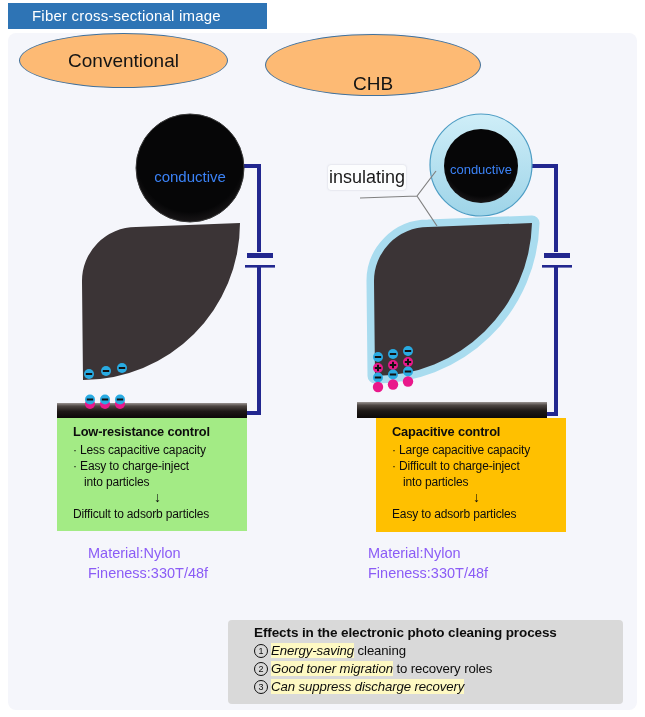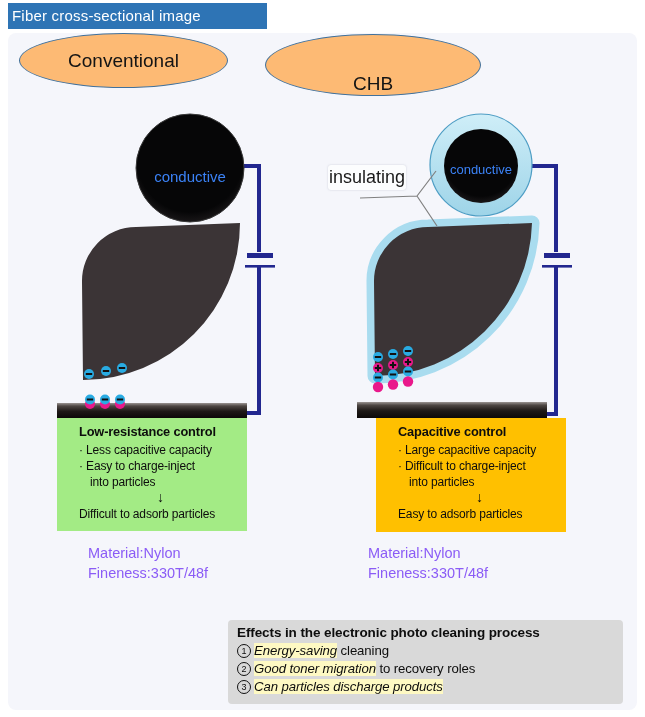--- a/index.html
+++ b/index.html
@@ -1,43 +1,43 @@
 <!DOCTYPE html>
 <html><head>
 <meta charset="utf-8">
 <style>
   html,body{margin:0;padding:0;background:#ffffff;}
   body{font-family:"Liberation Sans","DejaVu Sans",sans-serif;}
   #stage{position:relative;width:645px;height:717px;background:#ffffff;overflow:hidden;}
   .panel{position:absolute;left:8px;top:33px;width:629px;height:677px;background:#F5F6FB;border-radius:8px;}
   .banner{position:absolute;left:8px;top:3px;width:259px;height:26px;background:#2E74B5;color:#ffffff;
-          font-size:15px;line-height:26px;padding-left:4px;box-sizing:border-box;letter-spacing:.2px;}
+          font-size:15px;line-height:26px;padding-left:24px;box-sizing:border-box;letter-spacing:.2px;}
   .ellipse{position:absolute;background:#fdba74;border:1.3px solid #41719C;border-radius:50%;
            display:flex;align-items:center;justify-content:center;color:#141414;}
   .ellipse.conv{left:19px;top:33px;width:207px;height:53px;font-size:19px;}
   .ellipse.chb{left:265px;top:34px;width:214px;height:60px;font-size:19px;align-items:flex-end;}
   .svglayer{position:absolute;left:0;top:0;}
   .corelabel{position:absolute;color:#3b82f6;text-align:center;}
   .corelabel.left{left:130px;top:168px;width:120px;font-size:15px;}
   .corelabel.right{left:431px;top:162px;width:100px;font-size:13px;}
   .insulating{position:absolute;left:328px;top:165px;width:78px;height:25px;background:#FCFDFE;border-radius:3px;
               box-shadow:0 0 2px rgba(120,130,150,.35);display:flex;align-items:center;justify-content:center;
               font-size:18px;color:#1a1a1a;}
-  .ctrlbox{position:absolute;width:190px;height:113px;box-sizing:border-box;padding:5px 5px 0 22px;
+  .ctrlbox{position:absolute;width:190px;height:113px;box-sizing:border-box;padding:5px 5px 0 16px;
            color:#0d0d0d;font-size:12px;line-height:1.34;letter-spacing:-0.15px;}
   .ctrlbox.green{left:57px;top:418px;background:#A3EB85;}
   .ctrlbox.orange{left:376px;top:418px;background:#FFC000;height:114px;}
   .ctrlbox .t{font-weight:bold;font-size:12.8px;margin-bottom:2px;}
   .ctrlbox .indent{padding-left:11px;}
   .ctrlbox .arrow{text-align:center;font-size:14px;line-height:1.1;}
   .material{position:absolute;width:220px;font-size:14.5px;line-height:1.38;color:#8b5cf6;}
   .material.left{left:88px;top:543px;}
   .material.right{left:368px;top:543px;}
   .effects{position:absolute;left:228px;top:620px;width:395px;height:84px;background:#D9D9D9;border-radius:4px;
-           box-sizing:border-box;padding:5px 8px 0 9px;color:#0d0d0d;}
+           box-sizing:border-box;padding:5px 8px 0 26px;color:#0d0d0d;}
   .effects .t{font-weight:bold;font-size:13.5px;margin-bottom:2px;letter-spacing:-0.1px;}
   .effects .item{font-size:13.2px;line-height:18px;letter-spacing:-0.1px;display:flex;align-items:center;}
   .numcirc{display:inline-flex;align-items:center;justify-content:center;width:12px;height:12px;border:1.2px solid #111;
            border-radius:50%;font-size:9px;line-height:1;margin-right:3px;flex:0 0 auto;}
   .hl{background:#fef9c3;font-style:italic;}
 </style>
 </head>
 <body>
 
 <div id="stage">
@@ -196,16 +196,16 @@
     <div class="item">
       <span class="numcirc">1</span>
       <span><span class="hl">Energy-saving</span><span> cleaning</span></span>
     </div>
     <div class="item">
       <span class="numcirc">2</span>
       <span><span class="hl">Good toner migration</span><span> to recovery roles</span></span>
     </div>
     <div class="item">
       <span class="numcirc">3</span>
-      <span><span class="hl">Can particles discharge products</span><span></span></span>
+      <span><span class="hl">Can suppress discharge recovery</span><span></span></span>
     </div>
   </div>
 </div>
 
 </body></html>

